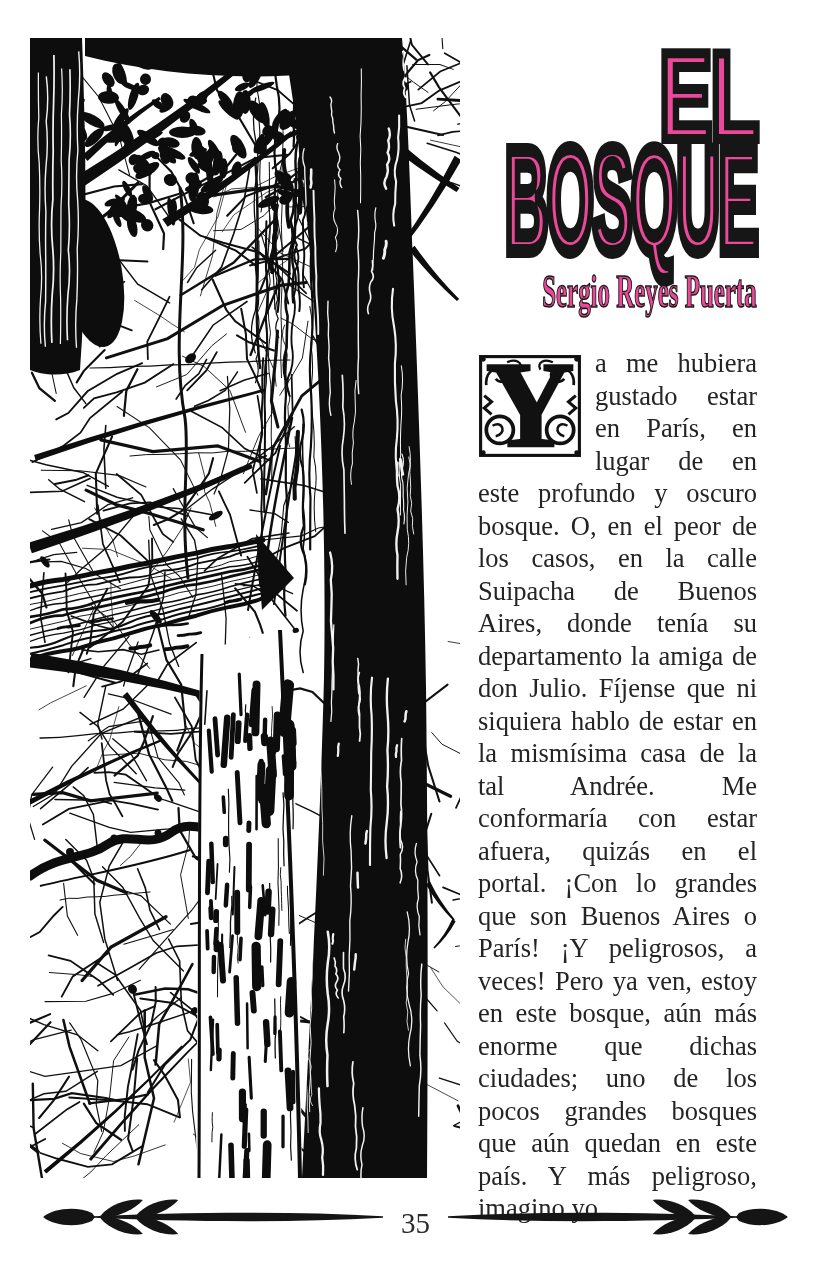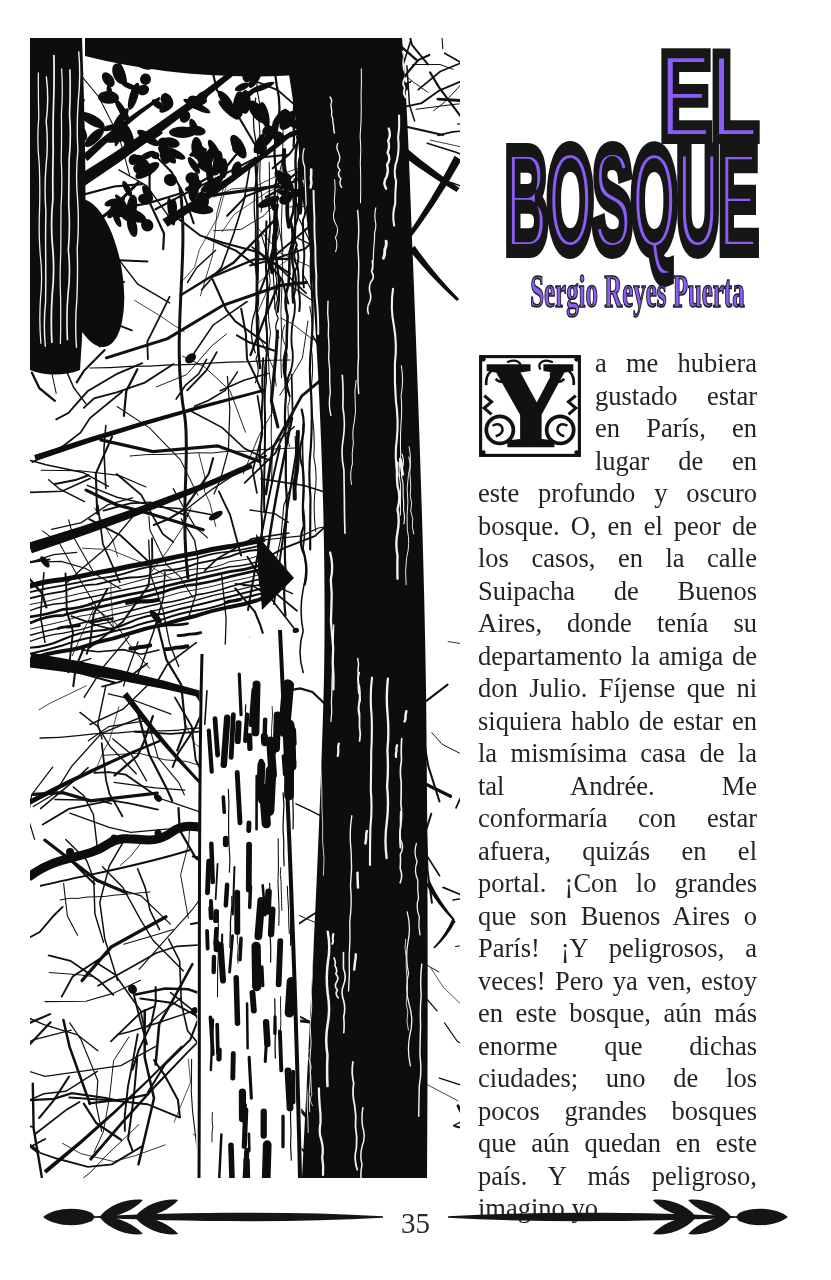--- a/index.html
+++ b/index.html
@@ -2,28 +2,28 @@
 <html><head>
 <meta charset="utf-8">
 <style>
   html,body{margin:0;padding:0;background:#e8e8e8;}
   .page{position:relative;width:831px;height:1280px;background:#ffffff;overflow:hidden;
         font-family:"Liberation Serif",serif;}
   figure.art{position:absolute;left:30px;top:38px;width:430px;height:1140px;margin:0;}
   figure.art svg{display:block;width:100%;height:100%;}
 
   
-  .head{position:absolute;left:478px;width:279px;top:0;height:340px;text-align:right;color:#8b5cf6;}
+  .head{position:absolute;left:478px;width:279px;top:0;height:340px;text-align:right;color:#ec4899;}
   .tline{position:absolute;right:0;line-height:1;white-space:nowrap;}
   .t1{top:34px;}
   .t2{top:128px;}
   .sq{display:inline-block;transform-origin:100% 50%;font-family:"Liberation Sans",sans-serif;font-weight:700;}
   .sq-el{font-size:124px;letter-spacing:-0.02em;transform:scaleX(0.64);-webkit-text-stroke:10px #161616;}
   .sq-bosque{font-size:146px;letter-spacing:-0.02em;transform:scaleX(0.41);-webkit-text-stroke:14px #161616;}
-  .byline{position:absolute;right:12px;top:268px;line-height:1;white-space:nowrap;}
+  .byline{position:absolute;right:0;top:268px;line-height:1;white-space:nowrap;}
   .sq-author{font-family:"Liberation Serif",serif;font-weight:700;font-size:47px;
              transform:scaleX(0.53);-webkit-text-stroke:1.6px #1a1a1a;}
 
   
   .body-col{position:absolute;left:478px;top:347px;width:279px;}
   .body-col p{margin:0;font-size:26.5px;line-height:32.5px;text-align:justify;color:#242424;hyphens:none;}
   .dropcap{float:left;width:104px;height:112px;margin:3px 13px 6px 0;}
   .dropcap svg{display:block;width:100%;height:100%;}
 
   

